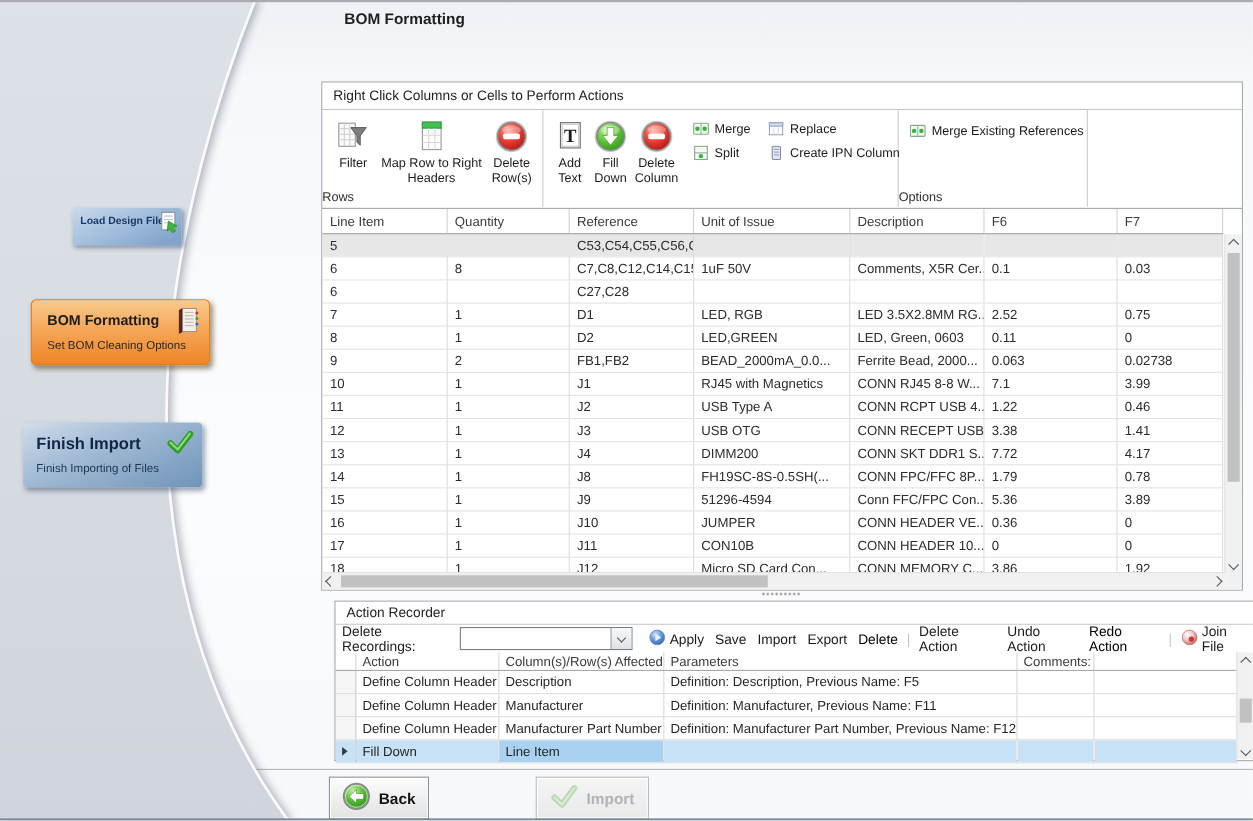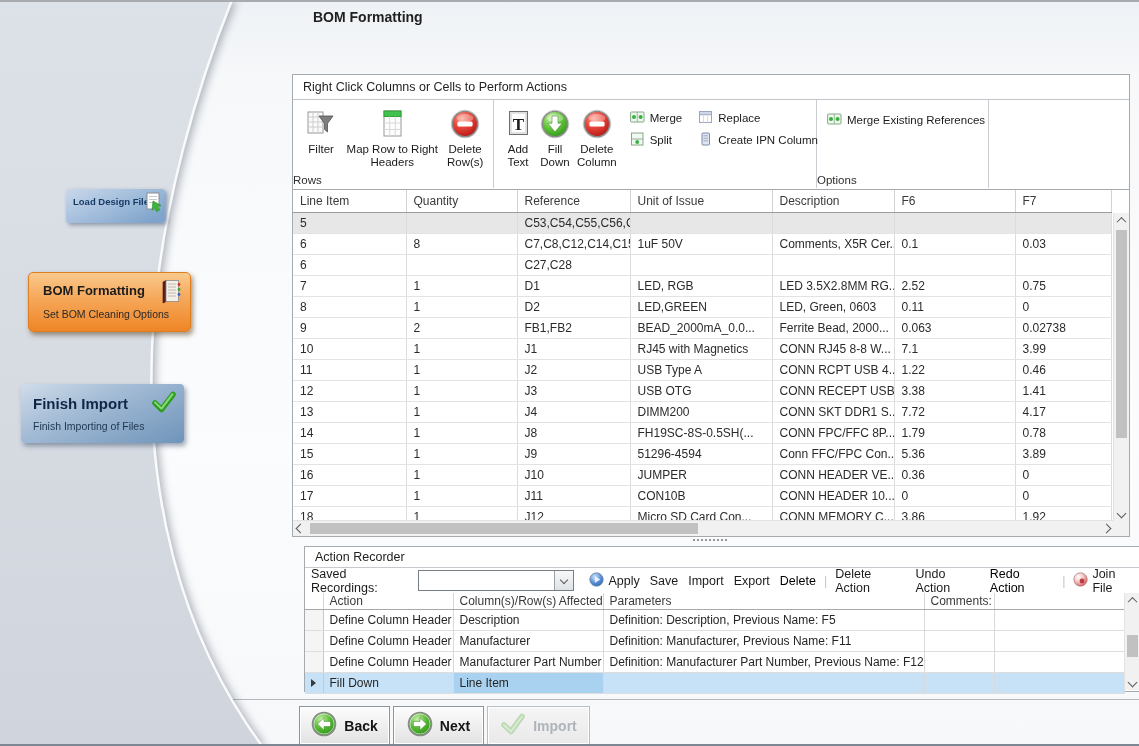--- a/index.html
+++ b/index.html
@@ -122,30 +122,20 @@
                 <stop offset="55%" stop-color="#51b72e"></stop>
                 <stop offset="100%" stop-color="#2c8f18"></stop>
           </radialGradient>
             </defs>
           <circle cx="13" cy="13" r="11.5" fill="url(#gG1)" stroke="#8a8a8a" stroke-width="1.6"></circle>
           <circle cx="13" cy="13" r="10" fill="none" stroke="#ffffff" stroke-opacity=".55" stroke-width="1"></circle>
           <polygon points="6.5,13 13,6.8 13,10.4 19.6,10.4 19.6,15.6 13,15.6 13,19.2" fill="#ffffff" stroke="#2c7f1a" stroke-width=".5"></polygon>
         </svg>
       </span>
       <span>Back</span>
-    </div>
-    <div class="navbtn" id="btn-next">
-      <span>
-        <svg width="26" height="26" viewBox="0 0 26 26">
-          <circle cx="13" cy="13" r="11.5" fill="url(#gG1)" stroke="#8a8a8a" stroke-width="1.6"></circle>
-          <circle cx="13" cy="13" r="10" fill="none" stroke="#ffffff" stroke-opacity=".55" stroke-width="1"></circle>
-          <polygon points="19.5,13 13,6.8 13,10.4 6.4,10.4 6.4,15.6 13,15.6 13,19.2" fill="#ffffff" stroke="#2c7f1a" stroke-width=".5"></polygon>
-        </svg>
-      </span>
-      <span>Next</span>
     </div>
     <div class="navbtn disabled" id="btn-import">
       <span>
         <svg width="26" height="24" viewBox="0 0 26 24">
           <path d="M4,13 L11,19.5 22,4.5" fill="none" stroke="#bcd9b4" stroke-width="5.5" stroke-linecap="round" stroke-linejoin="round"></path>
           <path d="M4,13 L11,19.5 22,4.5" fill="none" stroke="#d8ecd2" stroke-width="2" stroke-linecap="round" stroke-linejoin="round"></path>
         </svg>
       </span>
       <span>Import</span>
     </div>
@@ -531,21 +521,21 @@
       <div class="corner"></div>
     </div>
 
     <div class="splitter">
         <div class="dots"></div>
       </div>
 
     <div class="panel" id="action-panel">
       <div class="ar-title">Action Recorder</div>
       <div class="ar-toolbar">
-        <span>Saved Recordings:</span>
+        <span>Delete Recordings:</span>
         <div class="combo">
           <span></span>
           <span class="drop">
               <span class="chev down" style="width:5px;height:5px;margin-top:-2px;"></span>
             </span>
         </div>
         <span class="link">
           <span>
             <svg width="15" height="15" viewBox="0 0 15 15">
               <defs>

